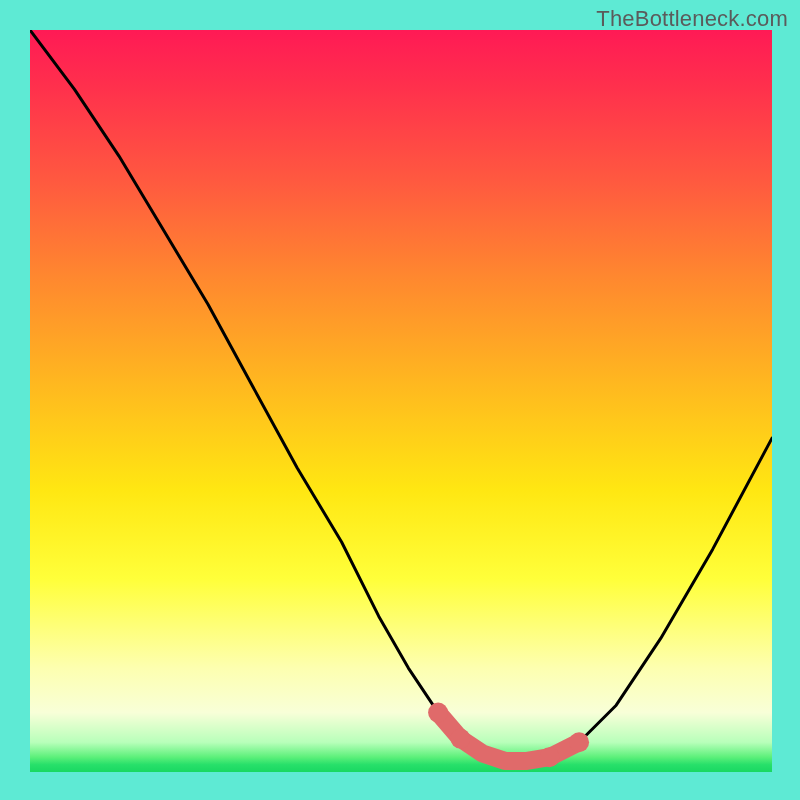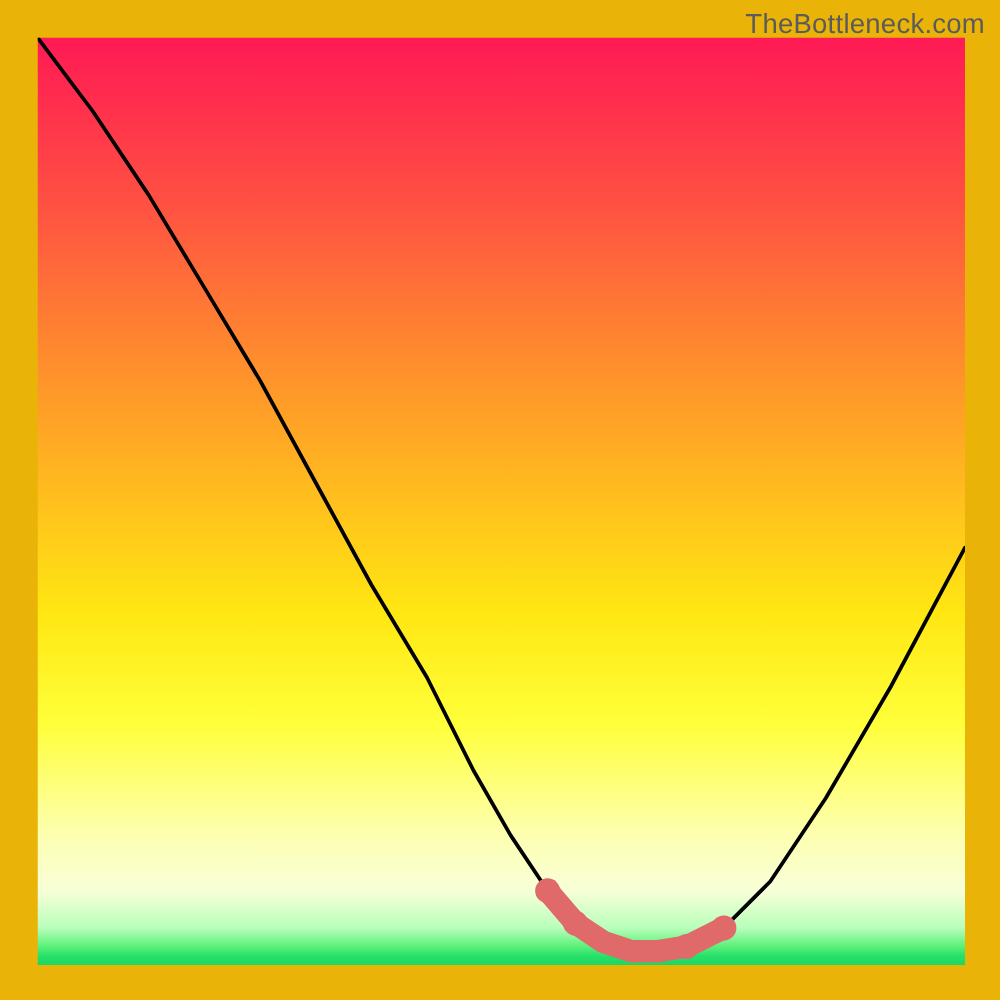--- a/index.html
+++ b/index.html
@@ -8,21 +8,21 @@
     width: 800px;
     height: 800px;
     background: #000;
     overflow: hidden;
     font-family: Arial, Helvetica, sans-serif;
   }
   .container {
     position: relative;
     width: 800px;
     height: 800px;
-    background: #eab308;
+    background: #5eead4;
   }
   .attribution {
     position: absolute;
     top: 6px;
     right: 12px;
     color: #5b5b5b;
     font-size: 22px;
     letter-spacing: 0.2px;
     z-index: 10;
   }

